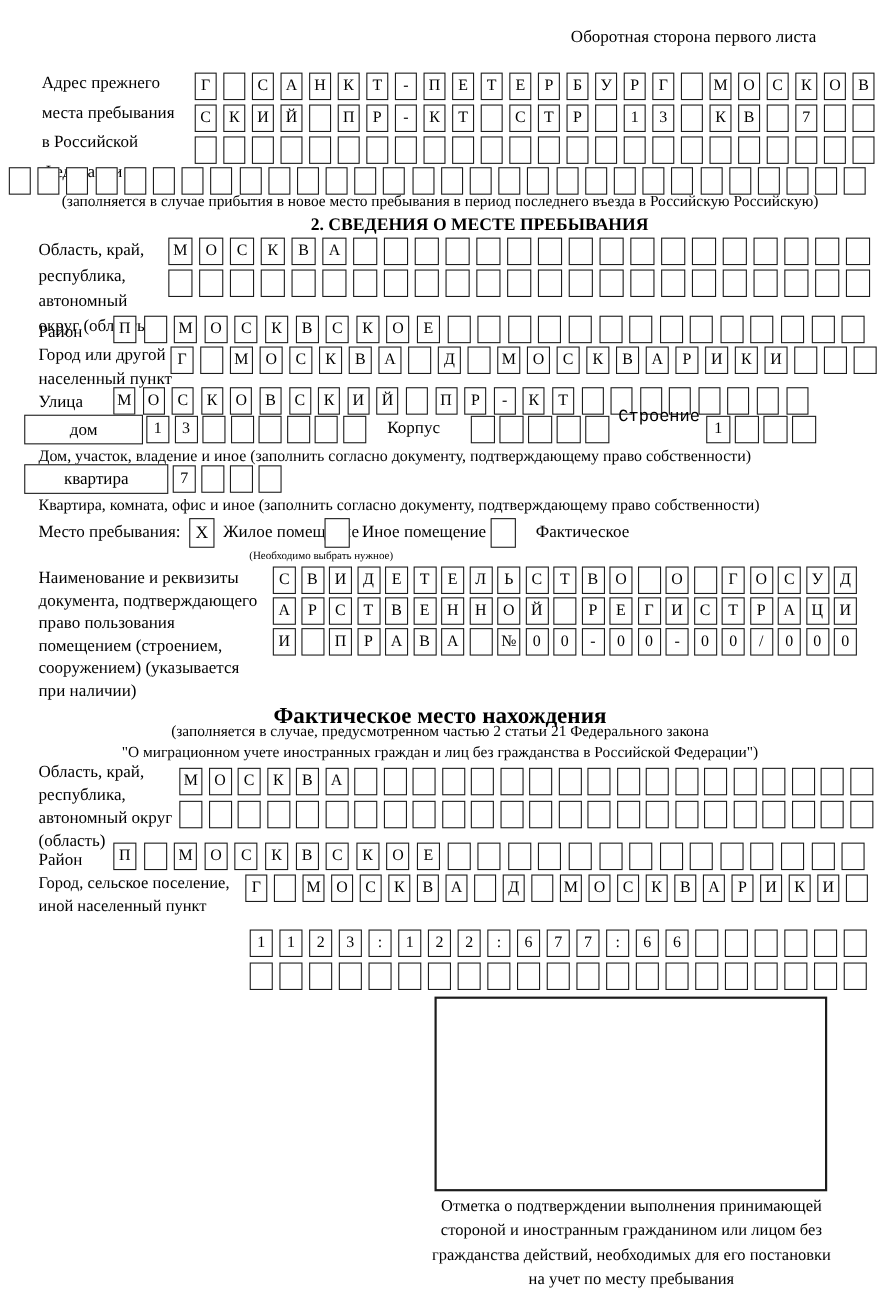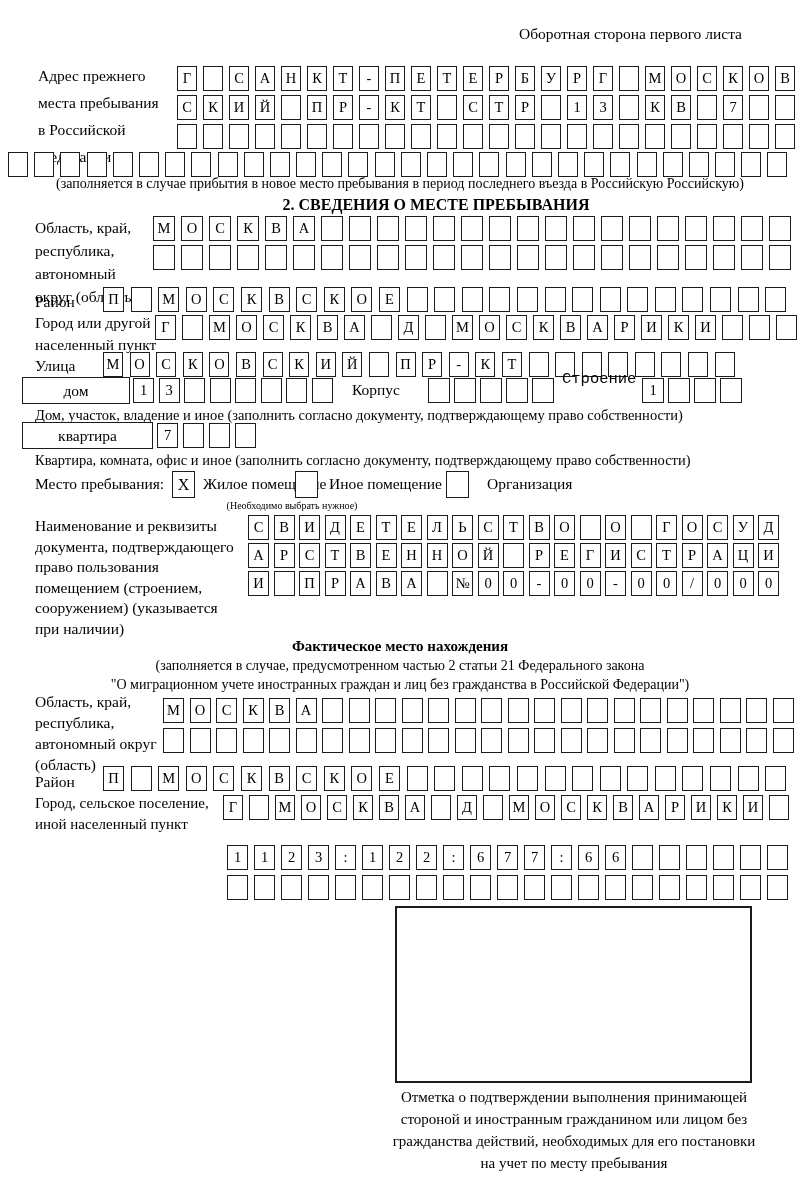--- a/index.html
+++ b/index.html
@@ -323,21 +323,21 @@
       <span class="cell"></span>
     </div>
   <div class="cap" style="left:35px;top:452px;">Квартира, комната, офис и иное (заполнить согласно документу, подтверждающему право собственности)</div>
 
   <div class="cap" style="left:35px;top:475px;font-size:15.5px;">Место пребывания:</div>
   <div class="cb" style="left:172px;top:471px;">X</div>
   <div class="cap" style="left:203px;top:475px;font-size:15.5px;">Жилое помещение</div>
   <div class="cb" style="left:295px;top:471px;"></div>
   <div class="cap" style="left:329px;top:475px;font-size:15.5px;">Иное помещение</div>
   <div class="cb" style="left:446px;top:471px;"></div>
-  <div class="cap" style="left:487px;top:475px;font-size:15.5px;">Организация</div>
+  <div class="cap" style="left:487px;top:475px;font-size:15.5px;">Фактическое</div>
   <div class="abs" style="left:142px;top:500px;width:300px;text-align:center;font-size:10px;">(Необходимо выбрать нужное)</div>
 
   <div class="lbl" style="left:35px;top:516px;width:208px;line-height:20.5px;">Наименование и реквизиты документа, подтверждающего право пользования помещением (строением, сооружением) (указывается при наличии)</div>
   <div class="cr" style="left:248px;top:515px;--cw:21px;--g:4.5px;">
       <span class="cell">С</span>
       <span class="cell">В</span>
       <span class="cell">И</span>
       <span class="cell">Д</span>
       <span class="cell">Е</span>
       <span class="cell">Т</span>
@@ -397,21 +397,21 @@
       <span class="cell">0</span>
       <span class="cell">-</span>
       <span class="cell">0</span>
       <span class="cell">0</span>
       <span class="cell">/</span>
       <span class="cell">0</span>
       <span class="cell">0</span>
       <span class="cell">0</span>
     </div>
 
-  <div class="title" style="top:638px;font-size:15px;">Фактическое место нахождения</div>
+  <div class="title" style="top:638px;font-size:21px;">Фактическое место нахождения</div>
   <div class="note" style="top:658px;">(заполняется в случае, предусмотренном частью 2 статьи 21 Федерального закона</div>
   <div class="note" style="top:677px;">"О миграционном учете иностранных граждан и лиц без гражданства в Российской Федерации")</div>
 
   <div class="lbl" style="left:35px;top:691px;width:132px;line-height:21px;">Область, край, республика, автономный округ (область)</div>
   <div class="cr" style="left:163px;top:698px;--cw:21px;--g:5.5px;">
       <span class="cell">М</span>
       <span class="cell">О</span>
       <span class="cell">С</span>
       <span class="cell">К</span>
       <span class="cell">В</span>

